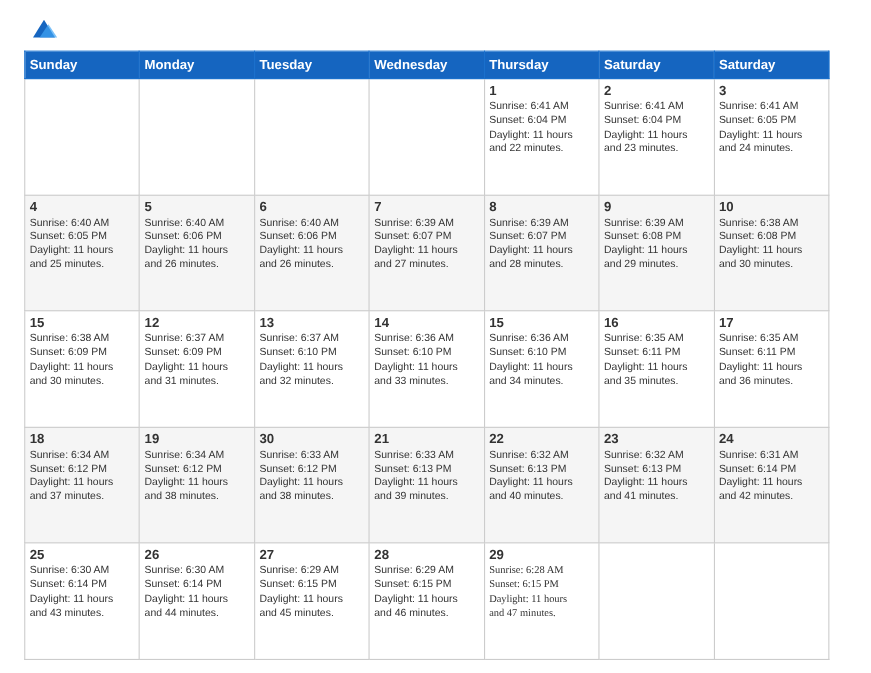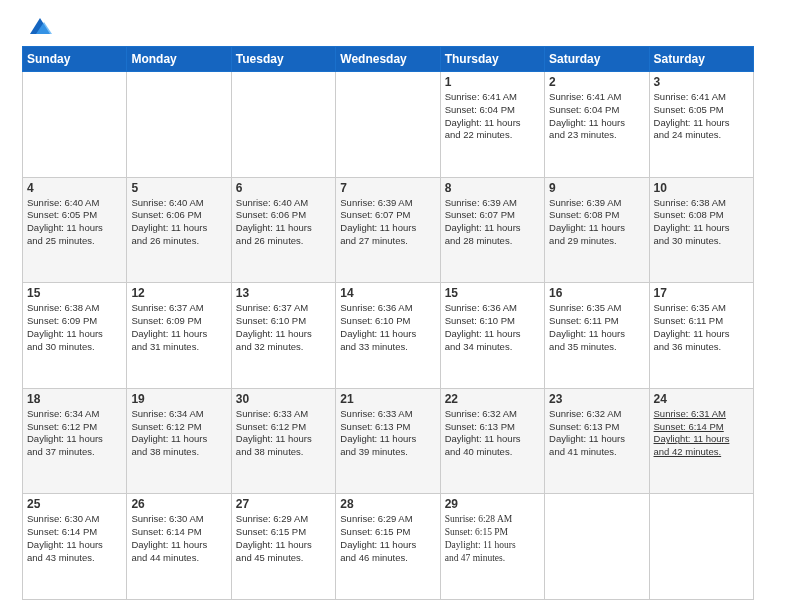--- a/index.html
+++ b/index.html
@@ -312,21 +312,21 @@
           </td>
           <td>
             <div class="day-number">23</div>
             <div class="day-info" style="white-space: pre-line;">Sunrise: 6:32 AM
 Sunset: 6:13 PM
 Daylight: 11 hours
 and 41 minutes.</div>
           </td>
           <td>
             <div class="day-number">24</div>
-            <div class="day-info" style="white-space: pre-line; text-decoration: underline;">Sunrise: 6:31 AM
+            <div class="day-info" style="white-space: pre-line;">Sunrise: 6:31 AM
 Sunset: 6:14 PM
 Daylight: 11 hours
 and 42 minutes.</div>
           </td>
         </tr>
         <tr>
           <td>
             <div class="day-number">25</div>
             <div class="day-info" style="white-space: pre-line;">Sunrise: 6:30 AM
 Sunset: 6:14 PM

